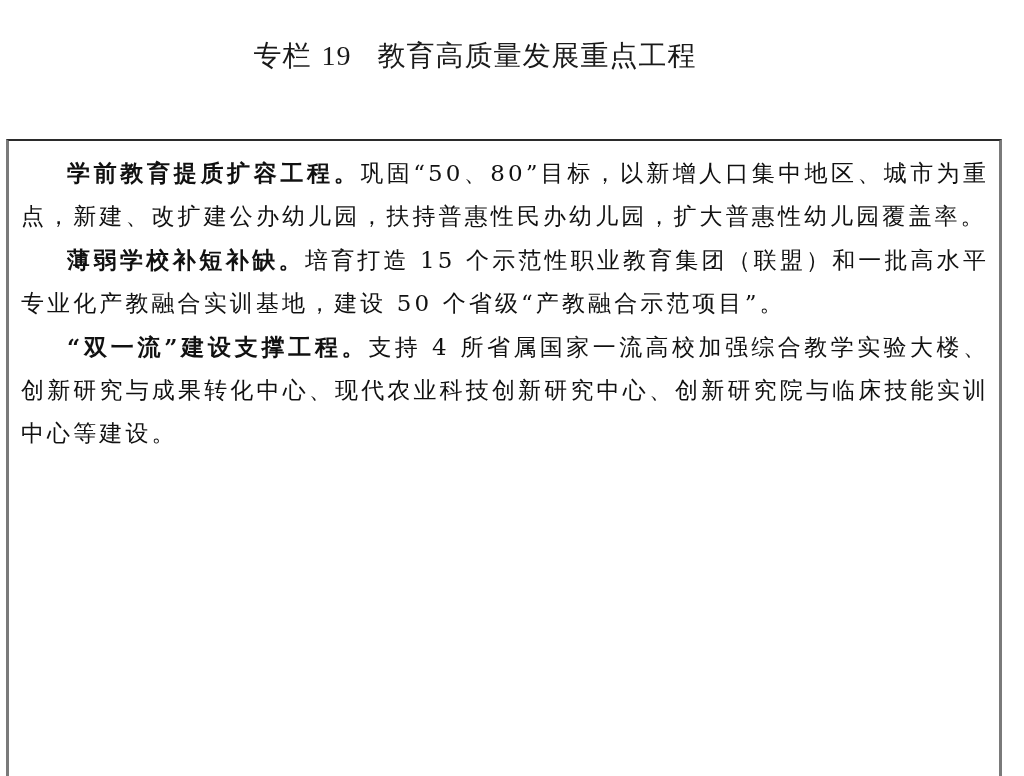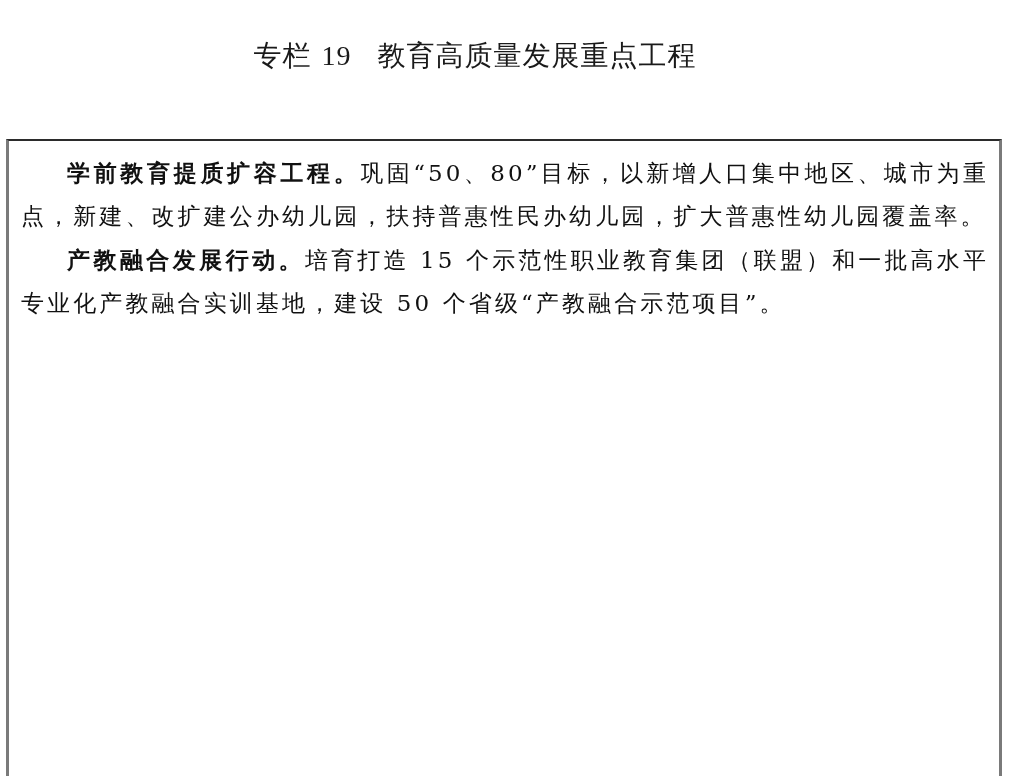--- a/index.html
+++ b/index.html
@@ -59,14 +59,15 @@
       letter-spacing: 3.4px;
     }
   </style>
 </head>
 <body>
 
 <div class="title"><span>专栏</span><span class="num">19</span><span>教育高质量发展重点工程</span></div>
 
 <div class="box">
   <p class="para"><span class="lead">学前教育提质扩容工程。</span><span>巩固“50、80”目标，以新增人口集中地区、城市为重点，新建、改扩建公办幼儿园，扶持普惠性民办幼儿园，扩大普惠性幼儿园覆盖率。</span></p>
-  <p class="para"><span class="lead">产教融合发展行动。</span><span>培育打造 15 个示范性职业教育集团（联盟）和一批高水平专业化产教融合实训基地，建设 50 个省级“产教融合示范项目”。</span></p>
+  <p class="para"><span class="lead">薄弱学校补短补缺。</span><span>培育打造 15 个示范性职业教育集团（联盟）和一批高水平专业化产教融合实训基地，建设 50 个省级“产教融合示范项目”。</span></p>
+  <p class="para"><span class="lead">“双一流”建设支撑工程。</span><span>支持 4 所省属国家一流高校加强综合教学实验大楼、创新研究与成果转化中心、现代农业科技创新研究中心、创新研究院与临床技能实训中心等建设。</span></p>
 </div>
 
 </body></html>

